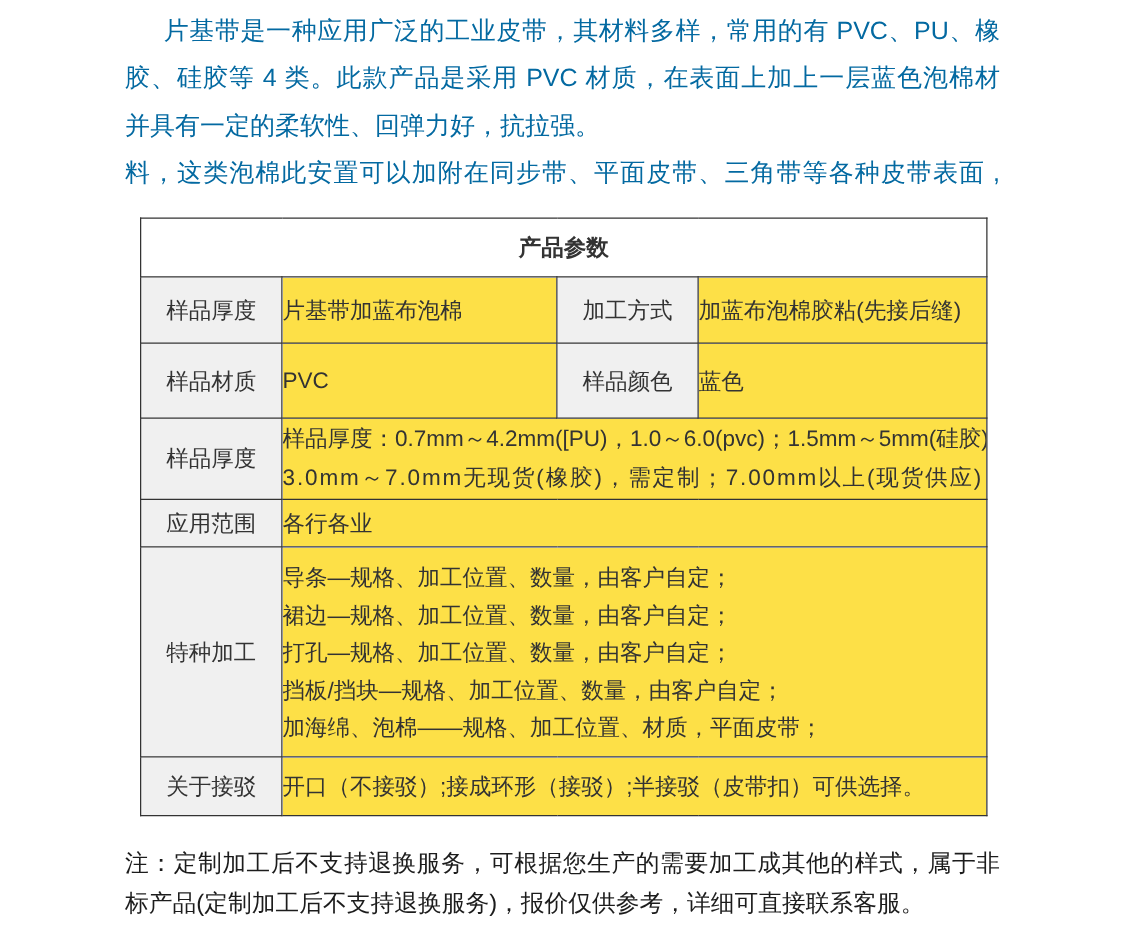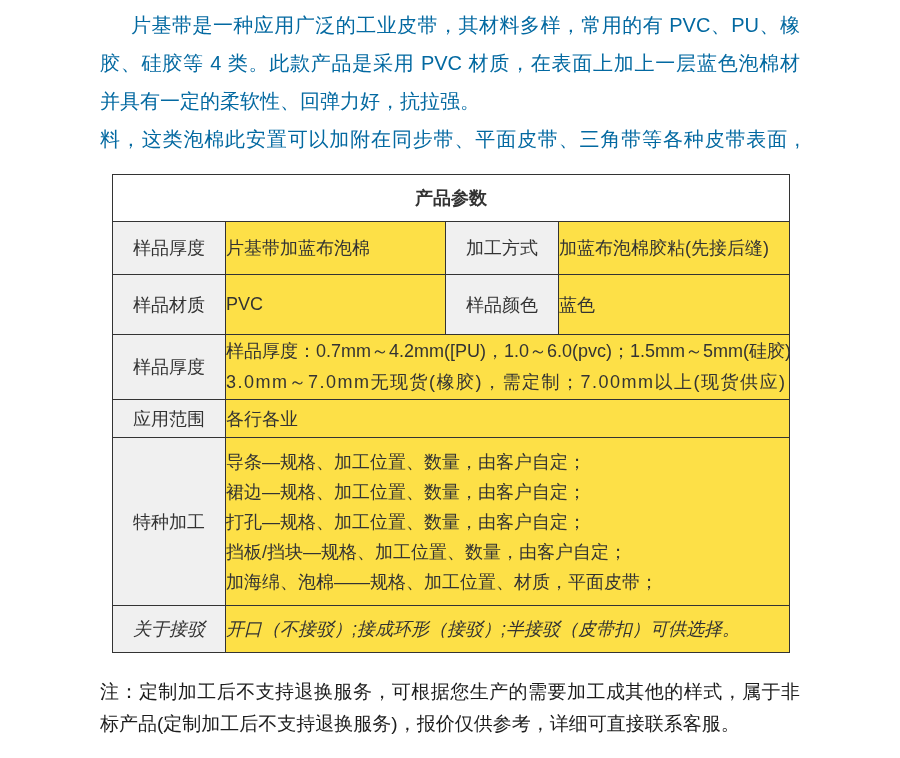--- a/index.html
+++ b/index.html
@@ -26,21 +26,21 @@
     border:1px solid #333333;
     font-size:18px;color:#333333;
     padding:0;overflow:hidden;vertical-align:middle;
   }
   tr.h-title{height:47px;}
   tr.h-r1{height:53px;}
   tr.h-r2{height:60px;}
   tr.h-r3{height:65px;}
   tr.h-r4{height:38px;}
   tr.h-r5{height:168px;}
-  tr.h-r6{height:47px;font-style:italic;}
+  tr.h-r6{height:47px;}
   td.title-cell{font-size:27px;font-weight:bold;text-align:center;color:#222222;background:#ffffff;}
   td.label{background:#f0f0f0;text-align:center;}
   td.value{padding-left:13px;background:#fde047;}
   td.nowrap{white-space:nowrap;}
   .tline{line-height:31px;white-space:nowrap;}
   .tline.spaced{letter-spacing:1.5px;}
   td.multiline{padding:9px 0 9px 13px;}
   .sline{line-height:30px;white-space:nowrap;}
   
   .note{margin:23px 100px 0 100px;font-size:19px;line-height:32px;color:#1c1c1c;}

